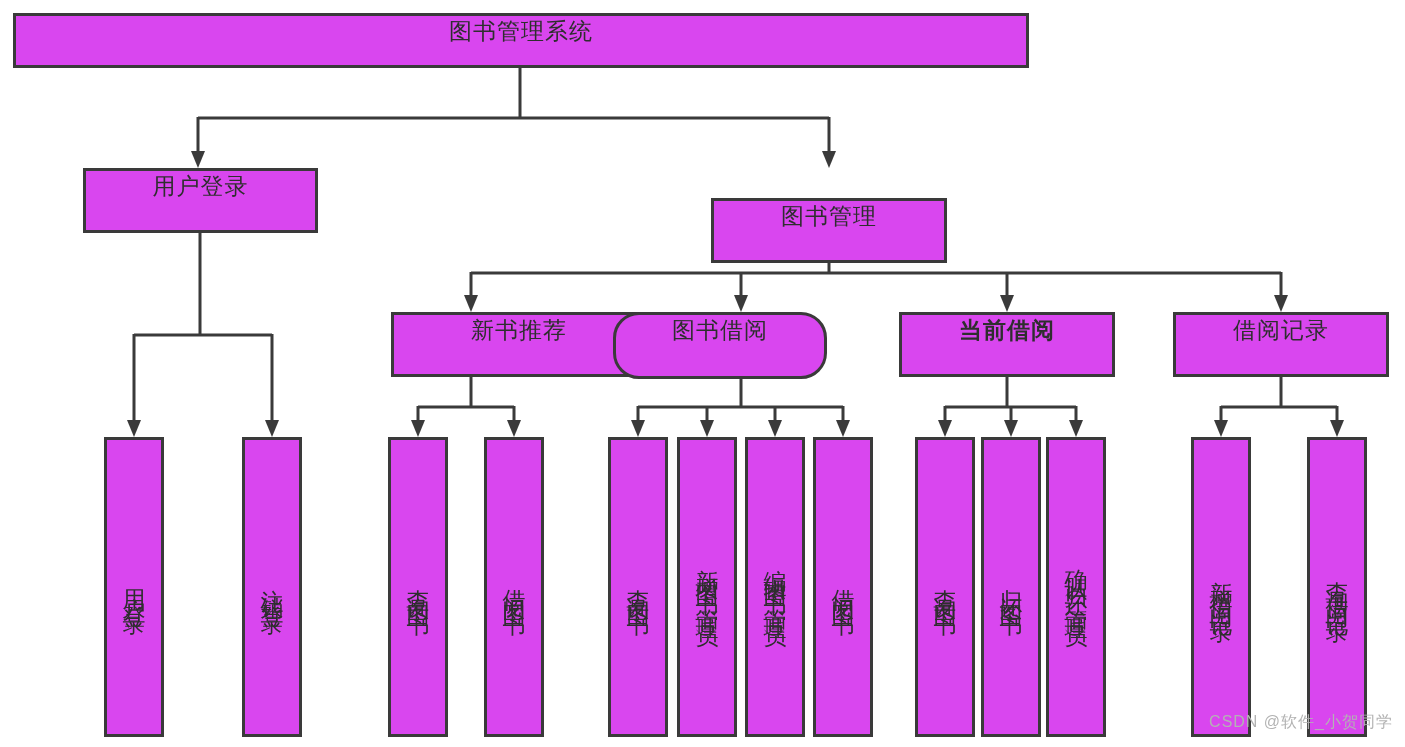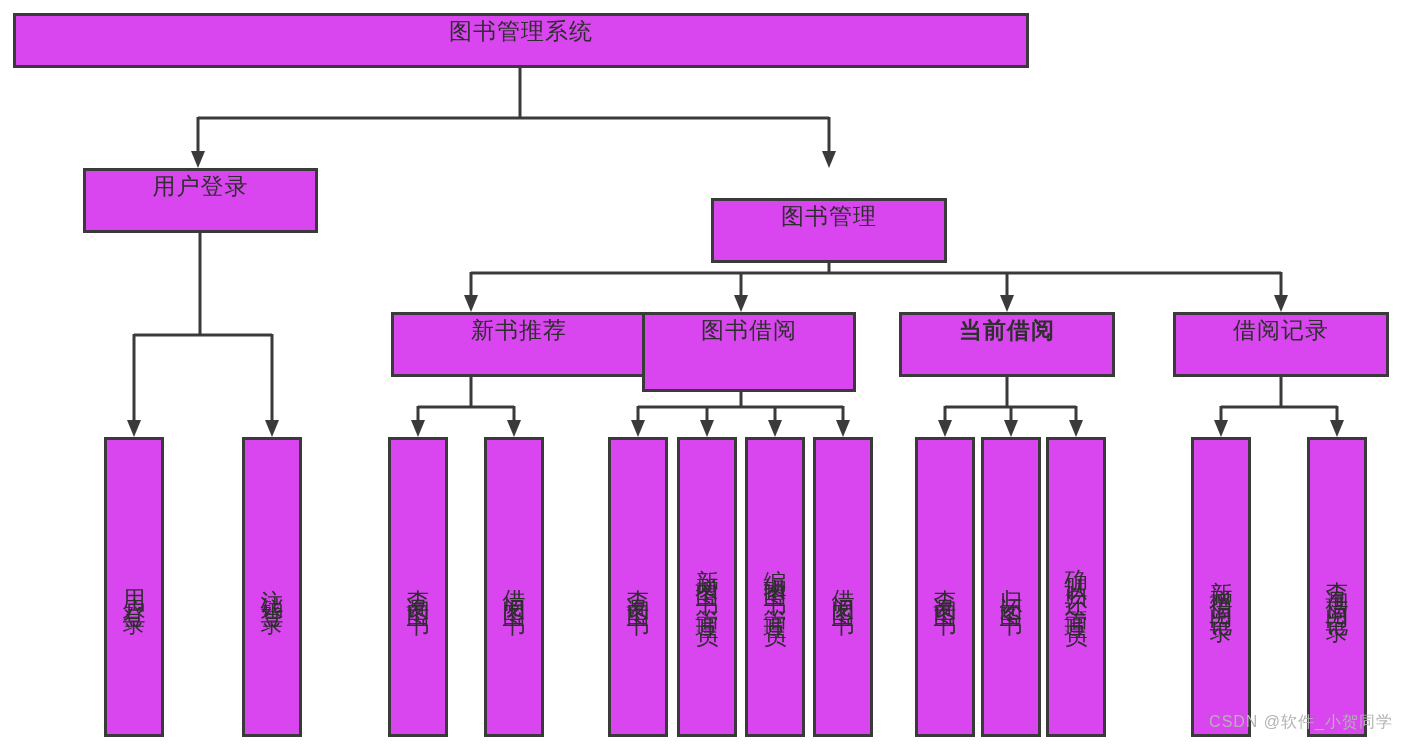--- a/index.html
+++ b/index.html
@@ -38,21 +38,21 @@
     letter-spacing: 8px;
     line-height: 1;
     font-size: 23px;
     white-space: nowrap;
   }
   
   #n-root   { left: 13px;  top: 13px;  width: 1016px; height: 55px; }
   #n-login  { left: 83px;  top: 168px; width: 235px;  height: 65px; }
   #n-mgmt   { left: 711px; top: 168px; width: 236px;  height: 65px; margin-top: 30px; }
   #n-newrec { left: 363px; top: 312px; width: 256px;  height: 65px; margin-left: 28px; }
-  #n-borrow { left: 642px; top: 312px; width: 214px;  height: 80px; }
+  #n-borrow { left: 613px; top: 312px; width: 214px;  height: 67px; border-radius: 26px; }
   #n-currnt { left: 899px; top: 312px; width: 216px;  height: 65px; font-weight: bold; }
   #n-record { left: 1173px;top: 312px; width: 216px;  height: 65px; }
   
   #l-ulogin  { left: 104px; }
   #l-logout  { left: 242px; }
   #l-nbquery { left: 388px; }
   #l-nbborrw { left: 484px; }
   #l-bbquery { left: 608px; }
   #l-bbadd   { left: 677px; }
   #l-bbedit  { left: 745px; }

